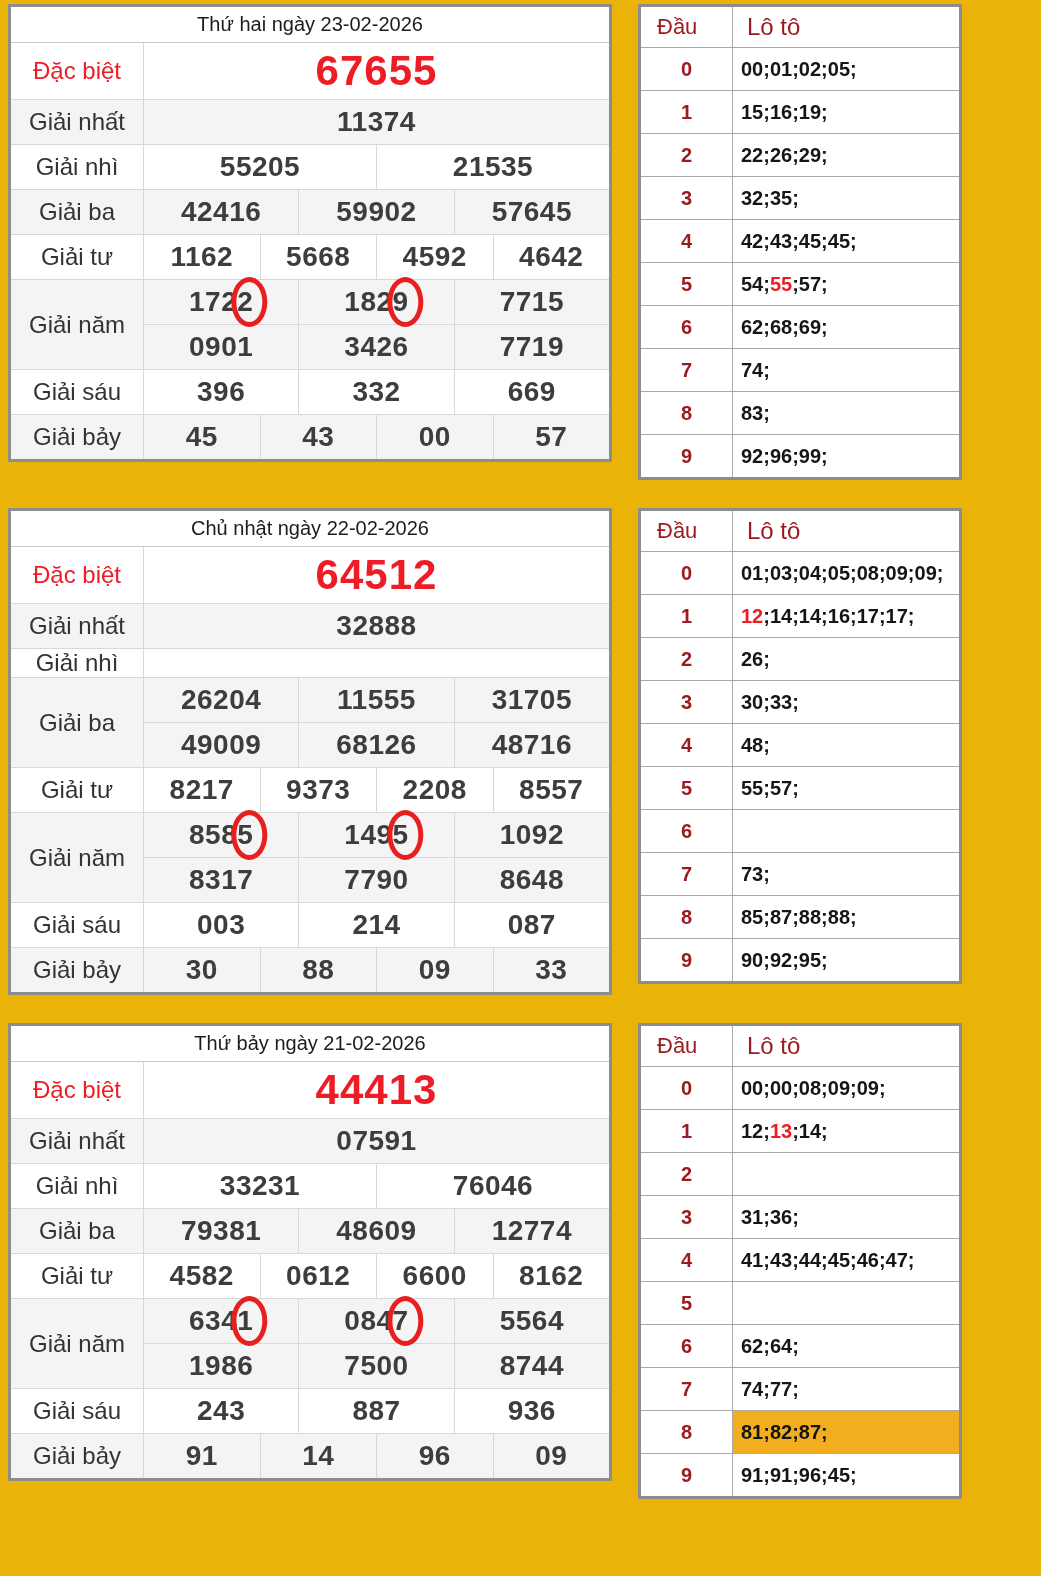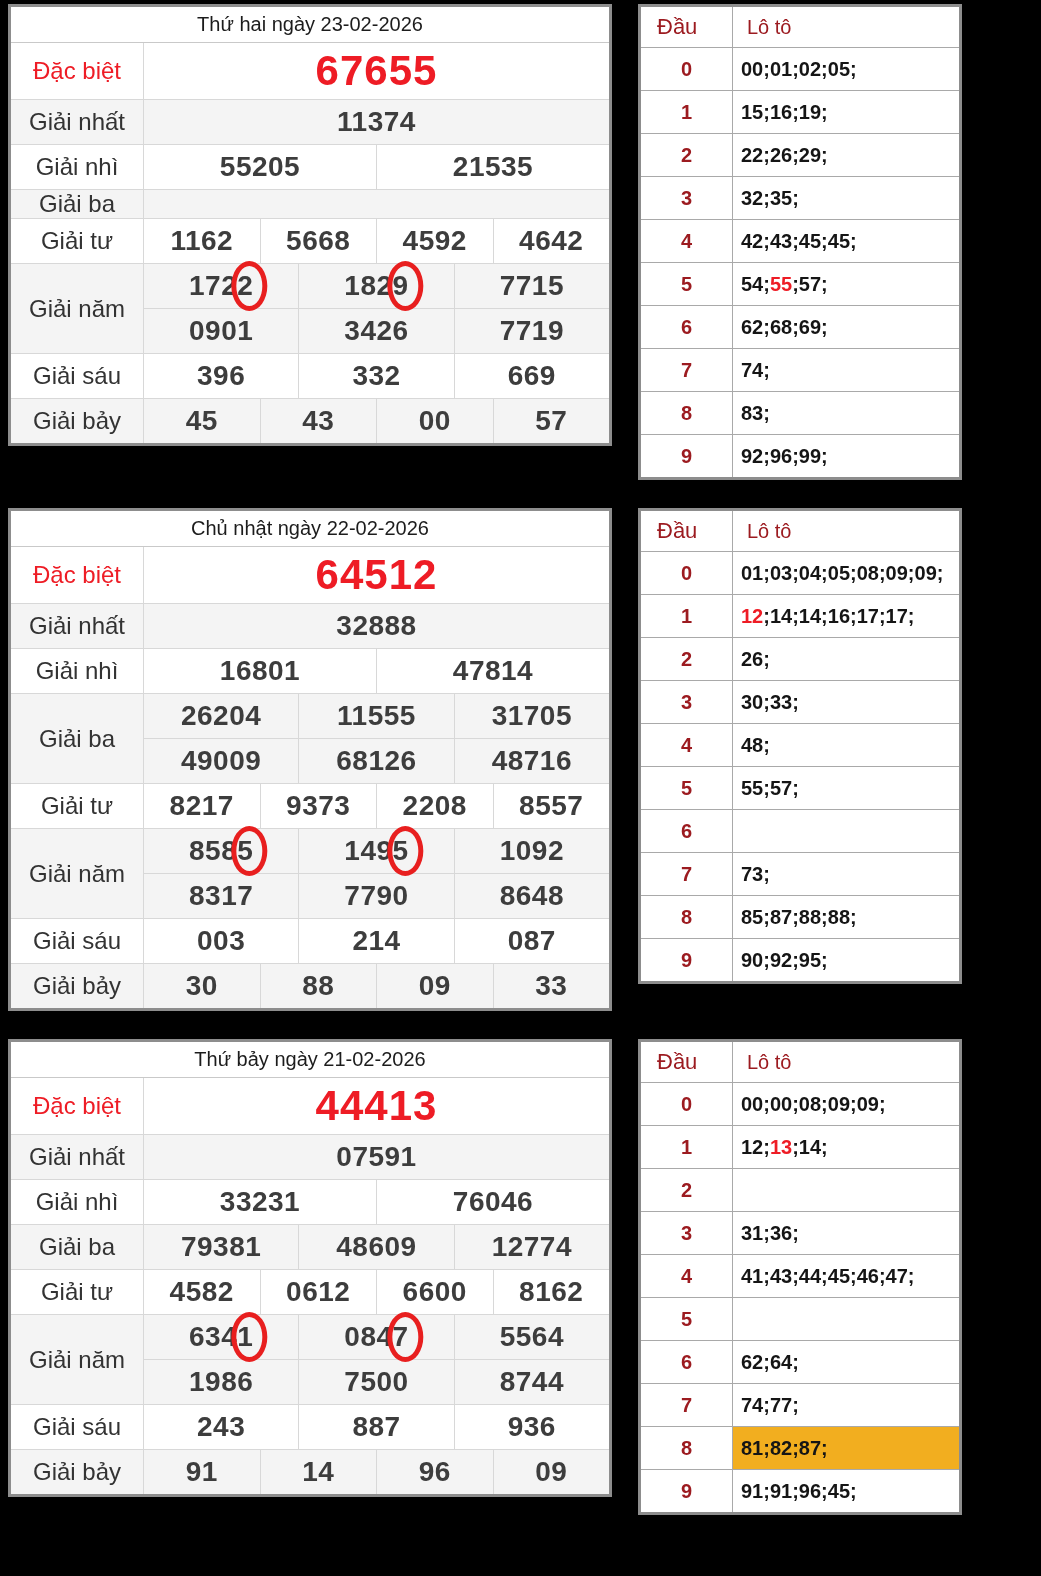--- a/index.html
+++ b/index.html
@@ -1,17 +1,17 @@
 <!DOCTYPE html>
 <html style="--red: #ee1c25; --darkred: #9c1b20; --orange: #f2ae1f; --circle: #e81f1f;"><head>
 <meta charset="utf-8">
 <style>
   * { box-sizing: border-box; }
   body { margin:0; background:#fff; font-family:"Liberation Sans", sans-serif; }
-  .page { position:relative; width:1041px; height:1576px; overflow:hidden; background:#000000; }
+  .page { position:relative; width:1041px; height:1576px; overflow:hidden; background:#eab308; }
   .content { position:absolute; top:4px; left:8px; }
   .day-row { display:flex; align-items:flex-start; }
   .mb1 { margin-bottom:24px; } .mb2 { margin-bottom:28px;margin-top:28px; } .mb3 { margin-bottom:16px; }
 
   
   .ltable { width:604px; border:3px solid #8d8d8d; background:#fff; }
   .lt-header { height:36px; display:flex; align-items:center; justify-content:center;
                font-size:20px; color:#1c1c1c; border-bottom:1px solid #c9c9c9; background:#fff; }
   .group { display:flex; border-bottom:1px solid #d8d8d8; background:#fff; }
   .group:last-child { border-bottom:none; }
@@ -35,21 +35,21 @@
   .rtable { width:324px; border:3px solid #8d8d8d; background:#fff; margin-left:26px; }
   .rt-row { display:flex; border-bottom:1px solid #a9a9a9; background:#fff; }
   .rt-row:last-child { border-bottom:none; }
   .rt-d { flex:0 0 92px; display:flex; align-items:center; padding-left:0;
           justify-content:center; min-height:42px; font-size:20px; font-weight:bold;
           color:var(--darkred,#9c1b20); border-right:1px solid #a9a9a9; }
   .rt-v { flex:1; display:flex; align-items:center; padding-left:8px; min-height:42px;
           font-size:20px; font-weight:bold; color:#151515; }
   .rt-row.head .rt-d { justify-content:flex-start; padding-left:16px; font-weight:normal;
                        font-size:22px; min-height:40px; }
-  .rt-row.head .rt-v { font-weight:normal; font-size:20px; color:var(--darkred,#9c1b20);
+  .rt-row.head .rt-v { font-weight:normal; font-size:24px; color:var(--darkred,#9c1b20);
                        padding-left:14px; min-height:40px; }
   .rt-v .red { color:var(--red,#ee1c25); }
   .rt-v.hl { background:var(--orange,#f2ae1f); }
 </style>
 </head>
 <body>
 
 <div class="page">
   <div class="content">
     <div>
@@ -77,20 +77,25 @@
               <div class="g-body">
                 <div class="sub-row">
                   <div class="cell">55205</div>
                   <div class="cell">21535</div>
                 </div>
               </div>
             </div>
             <div class="group shade">
               <div class="g-label">Giải ba</div>
               <div class="g-body">
+                <div class="sub-row">
+                  <div class="cell">42416</div>
+                  <div class="cell">59902</div>
+                  <div class="cell">57645</div>
+                </div>
               </div>
             </div>
             <div class="group">
               <div class="g-label">Giải tư</div>
               <div class="g-body">
                 <div class="sub-row">
                   <div class="cell">1162</div>
                   <div class="cell">5668</div>
                   <div class="cell">4592</div>
                   <div class="cell">4642</div>
@@ -195,26 +200,20 @@
             <div class="group shade">
               <div class="g-label">Giải nhất</div>
               <div class="g-body">
                 <div class="sub-row">
                   <div class="cell">32888</div>
                 </div>
               </div>
             </div>
             <div class="group">
               <div class="g-label">Giải nhì</div>
-              <div class="g-body">
-                <div class="sub-row">
-                  <div class="cell">16801</div>
-                  <div class="cell">47814</div>
-                </div>
-              </div>
             </div>
             <div class="group shade">
               <div class="g-label">Giải ba</div>
               <div class="g-body">
                 <div class="sub-row">
                   <div class="cell">26204</div>
                   <div class="cell">11555</div>
                   <div class="cell">31705</div>
                 </div>
                 <div class="sub-row">

